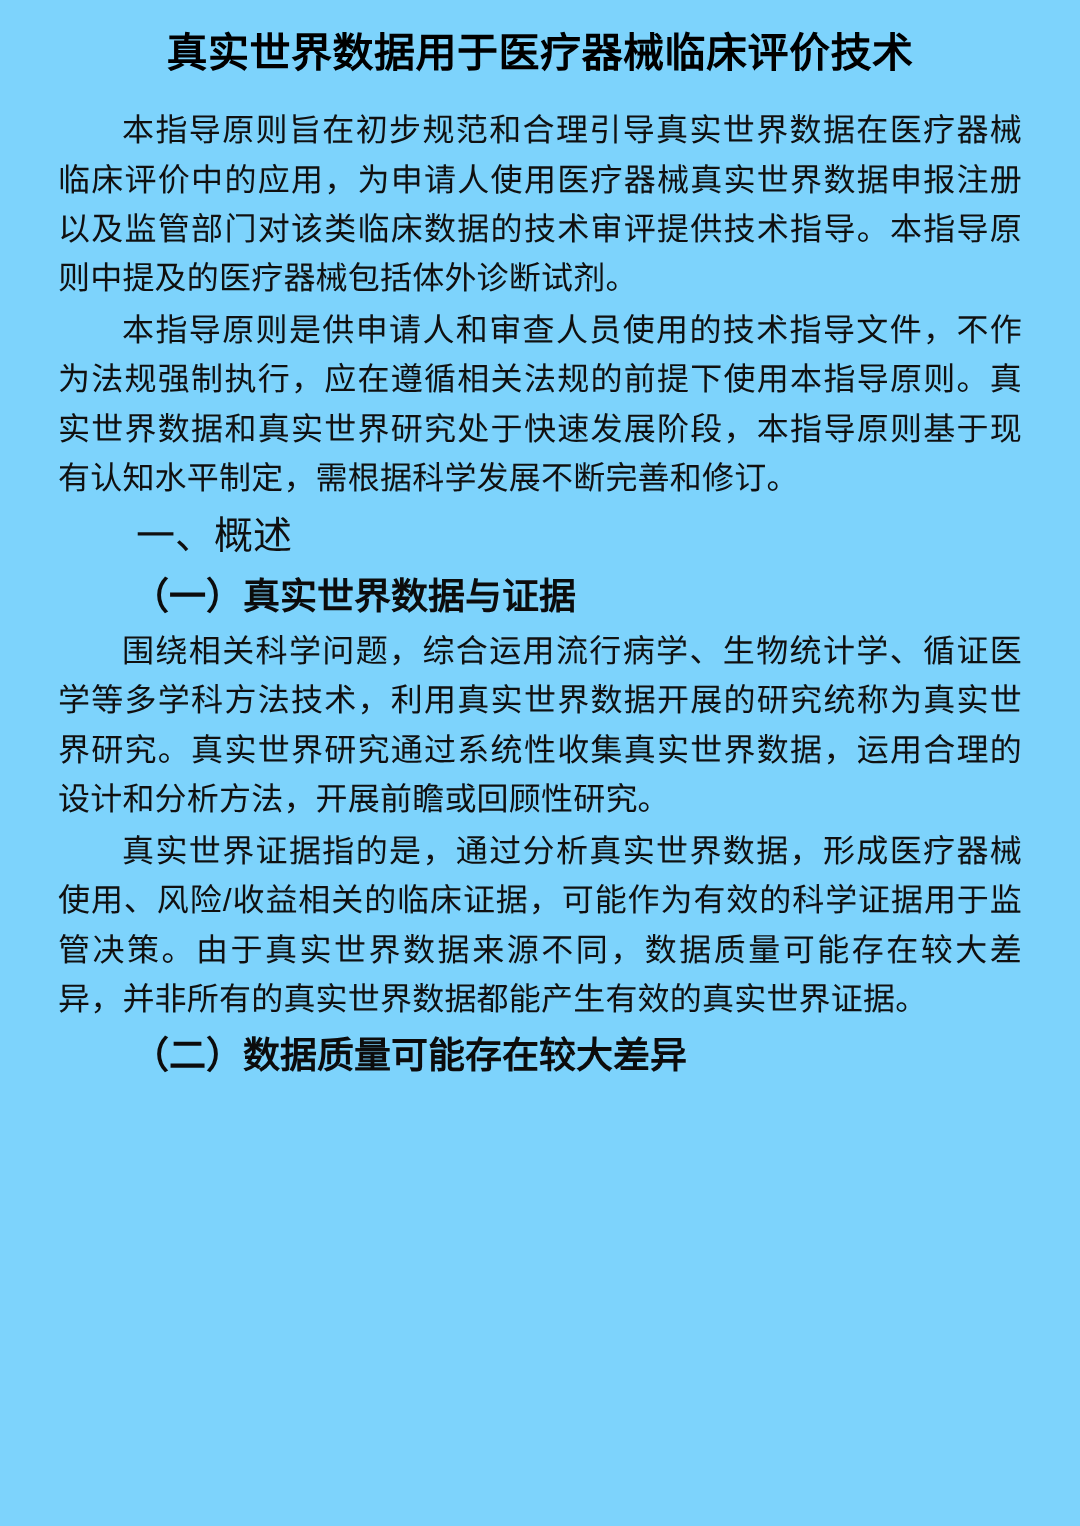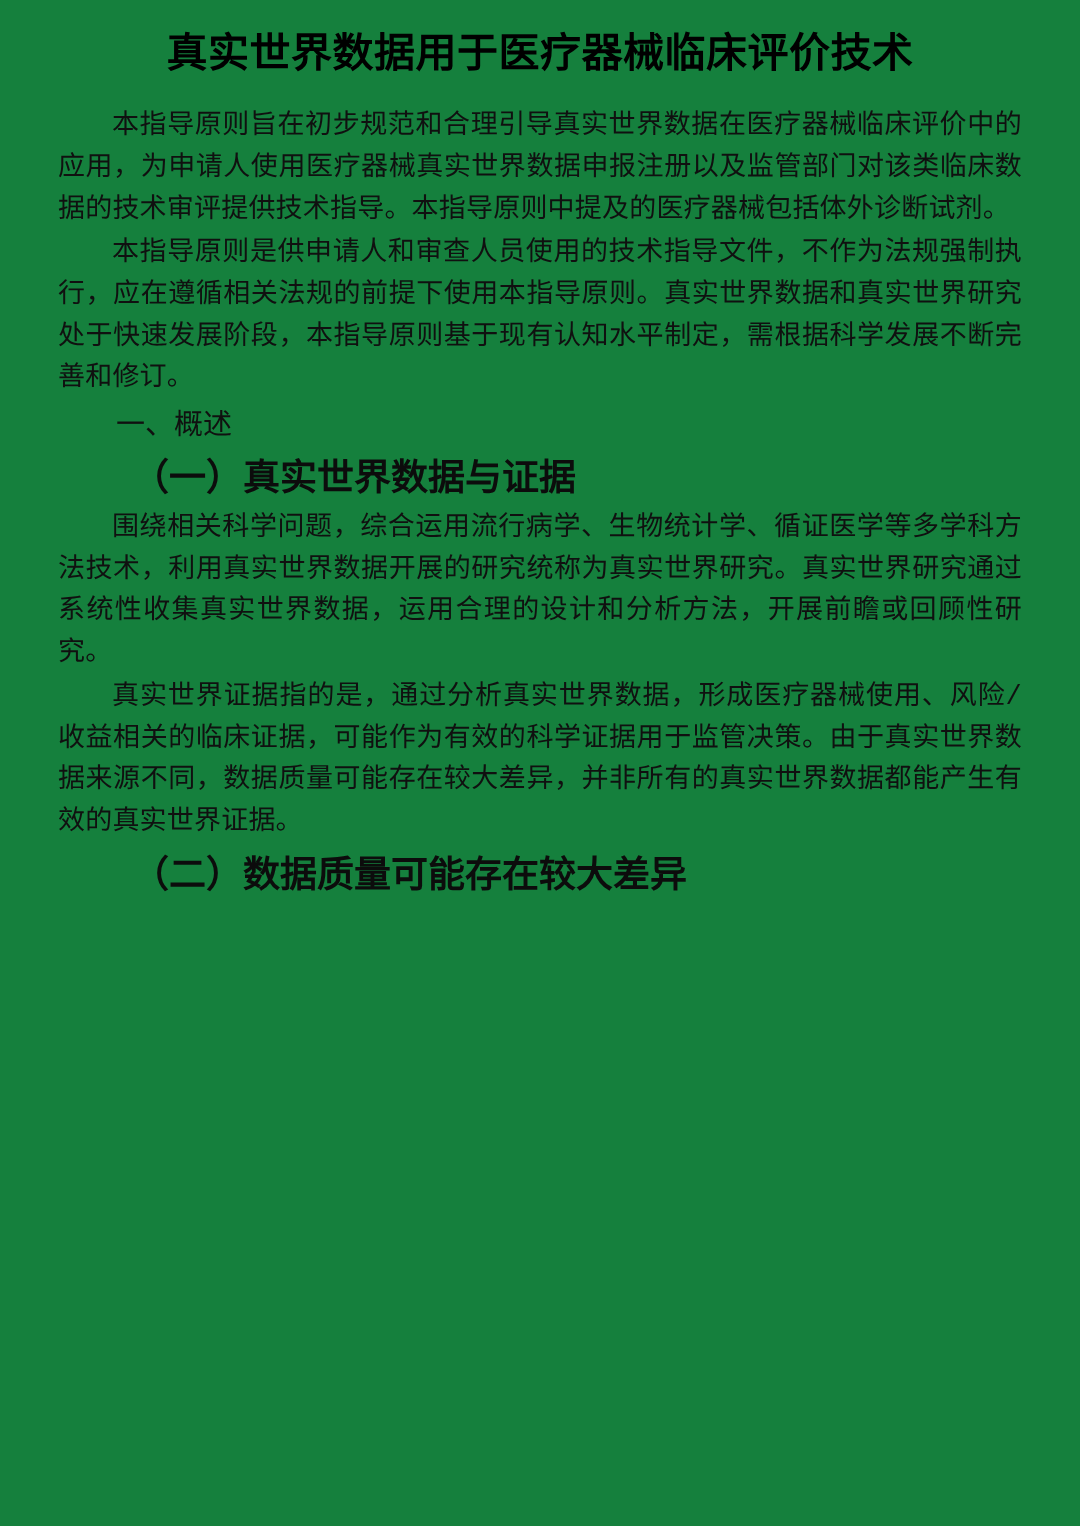--- a/index.html
+++ b/index.html
@@ -13,51 +13,50 @@
     height: 1526px;
     overflow: hidden;
     font-family: "Liberation Sans", "DejaVu Sans", sans-serif;
     color: #111111;
   }
   .page {
     box-sizing: border-box;
     width: 1080px;
     height: 1526px;
     padding: 26px 58px 0 58px;
-    background: #15803d;
+    background: #7dd3fc;
   }
   .doc-title {
     text-align: center;
     font-size: 41px;
     font-weight: bold;
     line-height: 1.32;
     letter-spacing: 0.5px;
     margin: 0 0 8px 0;
     color: #000000;
   }
   .doc-title .line {
     display: block;
   }
   .body-block {
     margin-top: 26px;
   }
   p.para {
     margin: 0 0 2px 0;
-    font-size: 27px;
+    font-size: 32px;
     line-height: 1.545;
     text-align: justify;
     text-justify: inter-ideograph;
     letter-spacing: 0.2px;
     text-indent: 2em;
     color: #101010;
-    font-family: Liberation Mono, monospace;
   }
   p.heading-1 {
     text-indent: 2em;
-    font-size: 29px;
+    font-size: 39px;
     line-height: 1.545;
     margin: 0 0 2px 0;
     color: #101010;
   }
   p.heading-2 {
     text-indent: 2em;
     font-size: 37px;
     line-height: 1.545;
     margin: 0 0 2px 0;
     font-weight: bold;

